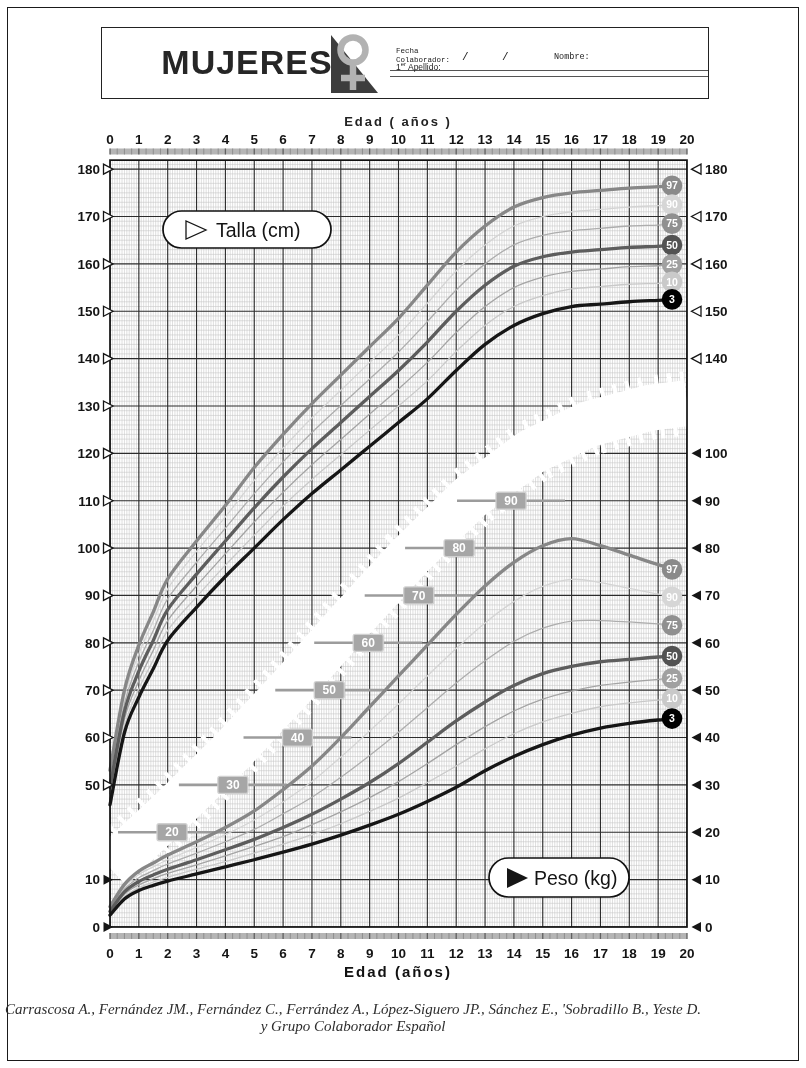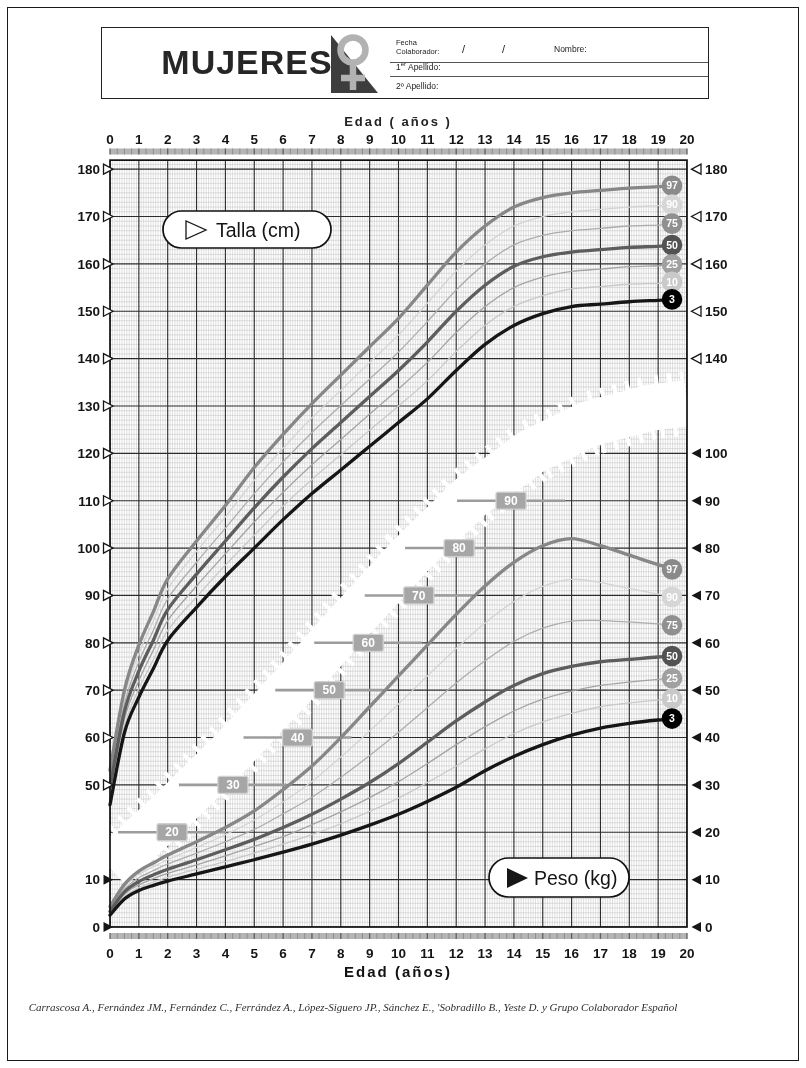--- a/index.html
+++ b/index.html
@@ -8,33 +8,33 @@
   .page-frame{position:absolute;left:7px;top:7px;right:7px;bottom:7px;border:1.6px solid #1a1a1a;z-index:1;}
   .chart-svg{position:absolute;left:0;top:0;z-index:2;}
   
   .header-box{position:absolute;left:101px;top:27px;width:606px;height:70px;border:1.3px solid #222;
               background:#fff;z-index:3;}
   .hdr-title{position:absolute;left:30px;top:15px;width:230px;text-align:center;
              font-size:34px;font-weight:700;letter-spacing:1px;color:#262626;}
   .gender-badge{position:absolute;left:226px;top:3px;width:52px;height:64px;}
   .hdr-form{position:absolute;left:288px;top:0;right:0;bottom:0;font-size:8.5px;color:#222;}
   .f-row{position:absolute;left:0;right:0;}
-  .f-row1{top:8px;height:26px;border-bottom:0.8px solid #555;}
+  .f-row1{top:16px;height:26px;border-bottom:0.8px solid #555;font-family:Liberation Mono, monospace;}
   .f-row2{top:26px;height:22px;border-bottom:0.8px solid #555;}
   .f-row3{top:48px;height:21px;}
   .f-birth{position:absolute;left:6px;top:3px;font-size:7.5px;line-height:8.5px;}
   .f-slash1{position:absolute;left:72px;top:7px;font-size:11px;}
   .f-slash2{position:absolute;left:112px;top:7px;font-size:11px;}
   .f-name{position:absolute;left:148px;top:8px;padding-left:16px;}
   .f-s1{position:absolute;left:6px;top:7px;}
   .f-s2{position:absolute;left:6px;top:5px;}
   sup{font-size:6px;}
   
   .citation{position:absolute;left:0;top:1001px;width:706px;text-align:center;z-index:3;
-            font-family:"Liberation Serif",serif;font-style:italic;font-size:11px;color:#2e2e2e;}
+            font-family:"Liberation Serif",serif;font-style:italic;font-size:15px;color:#2e2e2e;}
   .citation div{margin-bottom:9px;}
   
   .gmin{stroke:#c5c5c5;stroke-width:0.55;}
   .gmaj{stroke:#2c2c2c;stroke-width:1.15;}
   .bandD{stroke:#fff;stroke-width:64;fill:none;stroke-dasharray:4 9;stroke-linejoin:round;}
   .band{stroke:#fff;stroke-width:46;fill:none;stroke-linejoin:round;stroke-linecap:butt;}
   .wseg{stroke:#9c9c9c;stroke-width:2.6;}
   .ibox{fill:#a6a6a6;stroke:#d0d0d0;stroke-width:1.3;}
   .itxt{fill:#fff;font:700 12px "Liberation Sans",sans-serif;text-anchor:middle;}
   .crv{fill:none;stroke-linecap:round;stroke-linejoin:round;}
@@ -72,23 +72,20 @@
         <div class="f-birth">
           <span>Fecha</span><br>
           <span>Colaborador:</span>
         </div>
         <span class="f-slash1">/</span>
         <span class="f-slash2">/</span>
         <span class="f-name">Nombre:</span>
       </div>
       <div class="f-row f-row2">
         <span class="f-s1"><span>1</span><sup>er</sup><span> Apellido:</span></span>
-      </div>
-      <div class="f-row f-row3">
-        <span class="f-s2">2º Apellido:</span>
       </div>
     </div>
   </div>
 
   <svg id="chart-svg" class="chart-svg" width="806" height="1068" viewBox="0 0 806 1068">
       <defs>
         <clipPath id="plot">
           <rect x="110" y="160.14" width="577" height="766.86"></rect>
         </clipPath>
       </defs>

